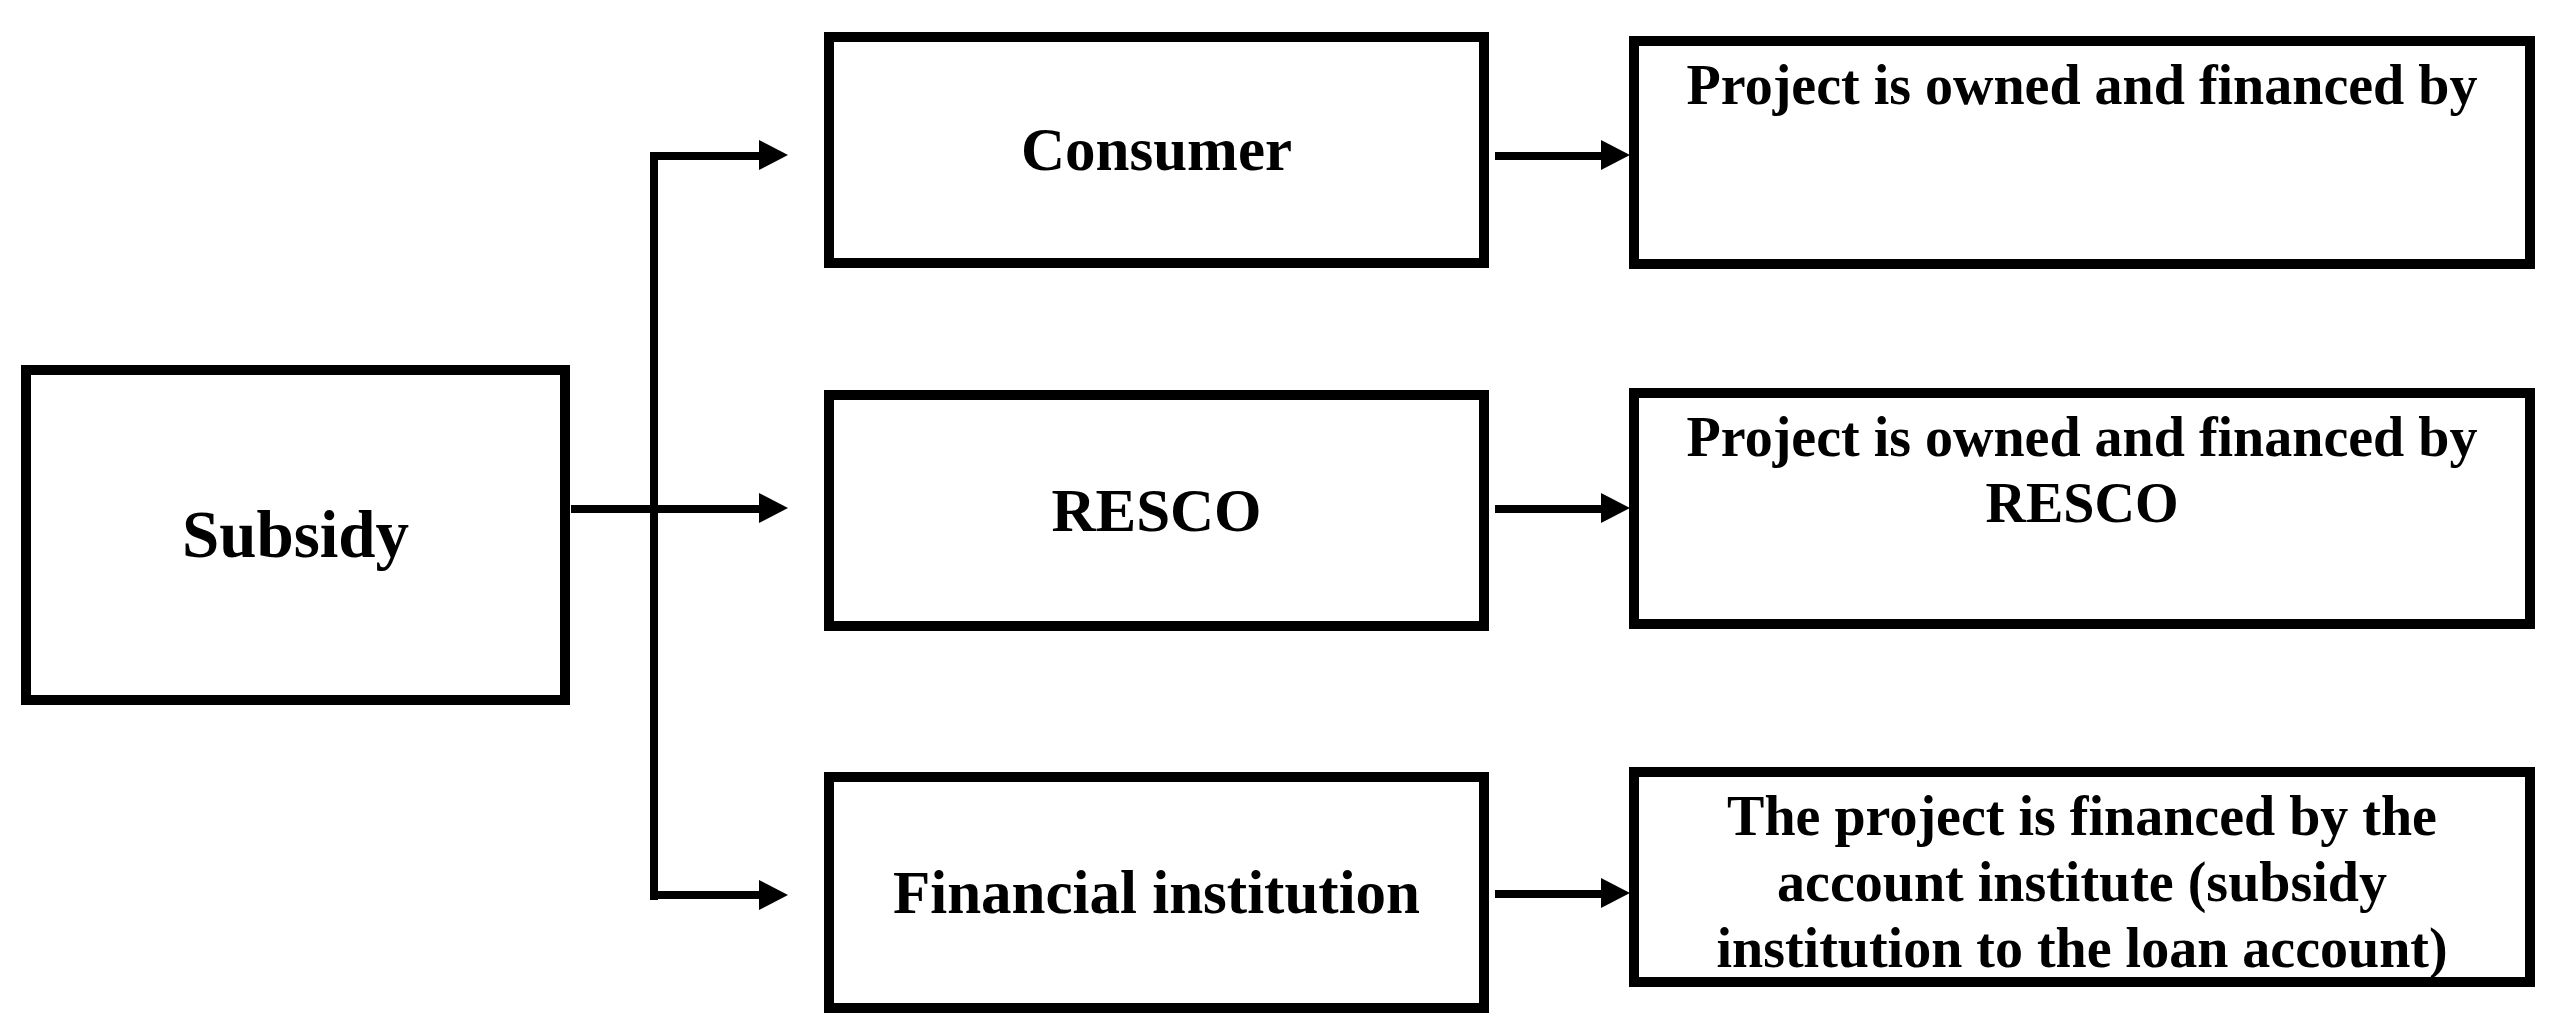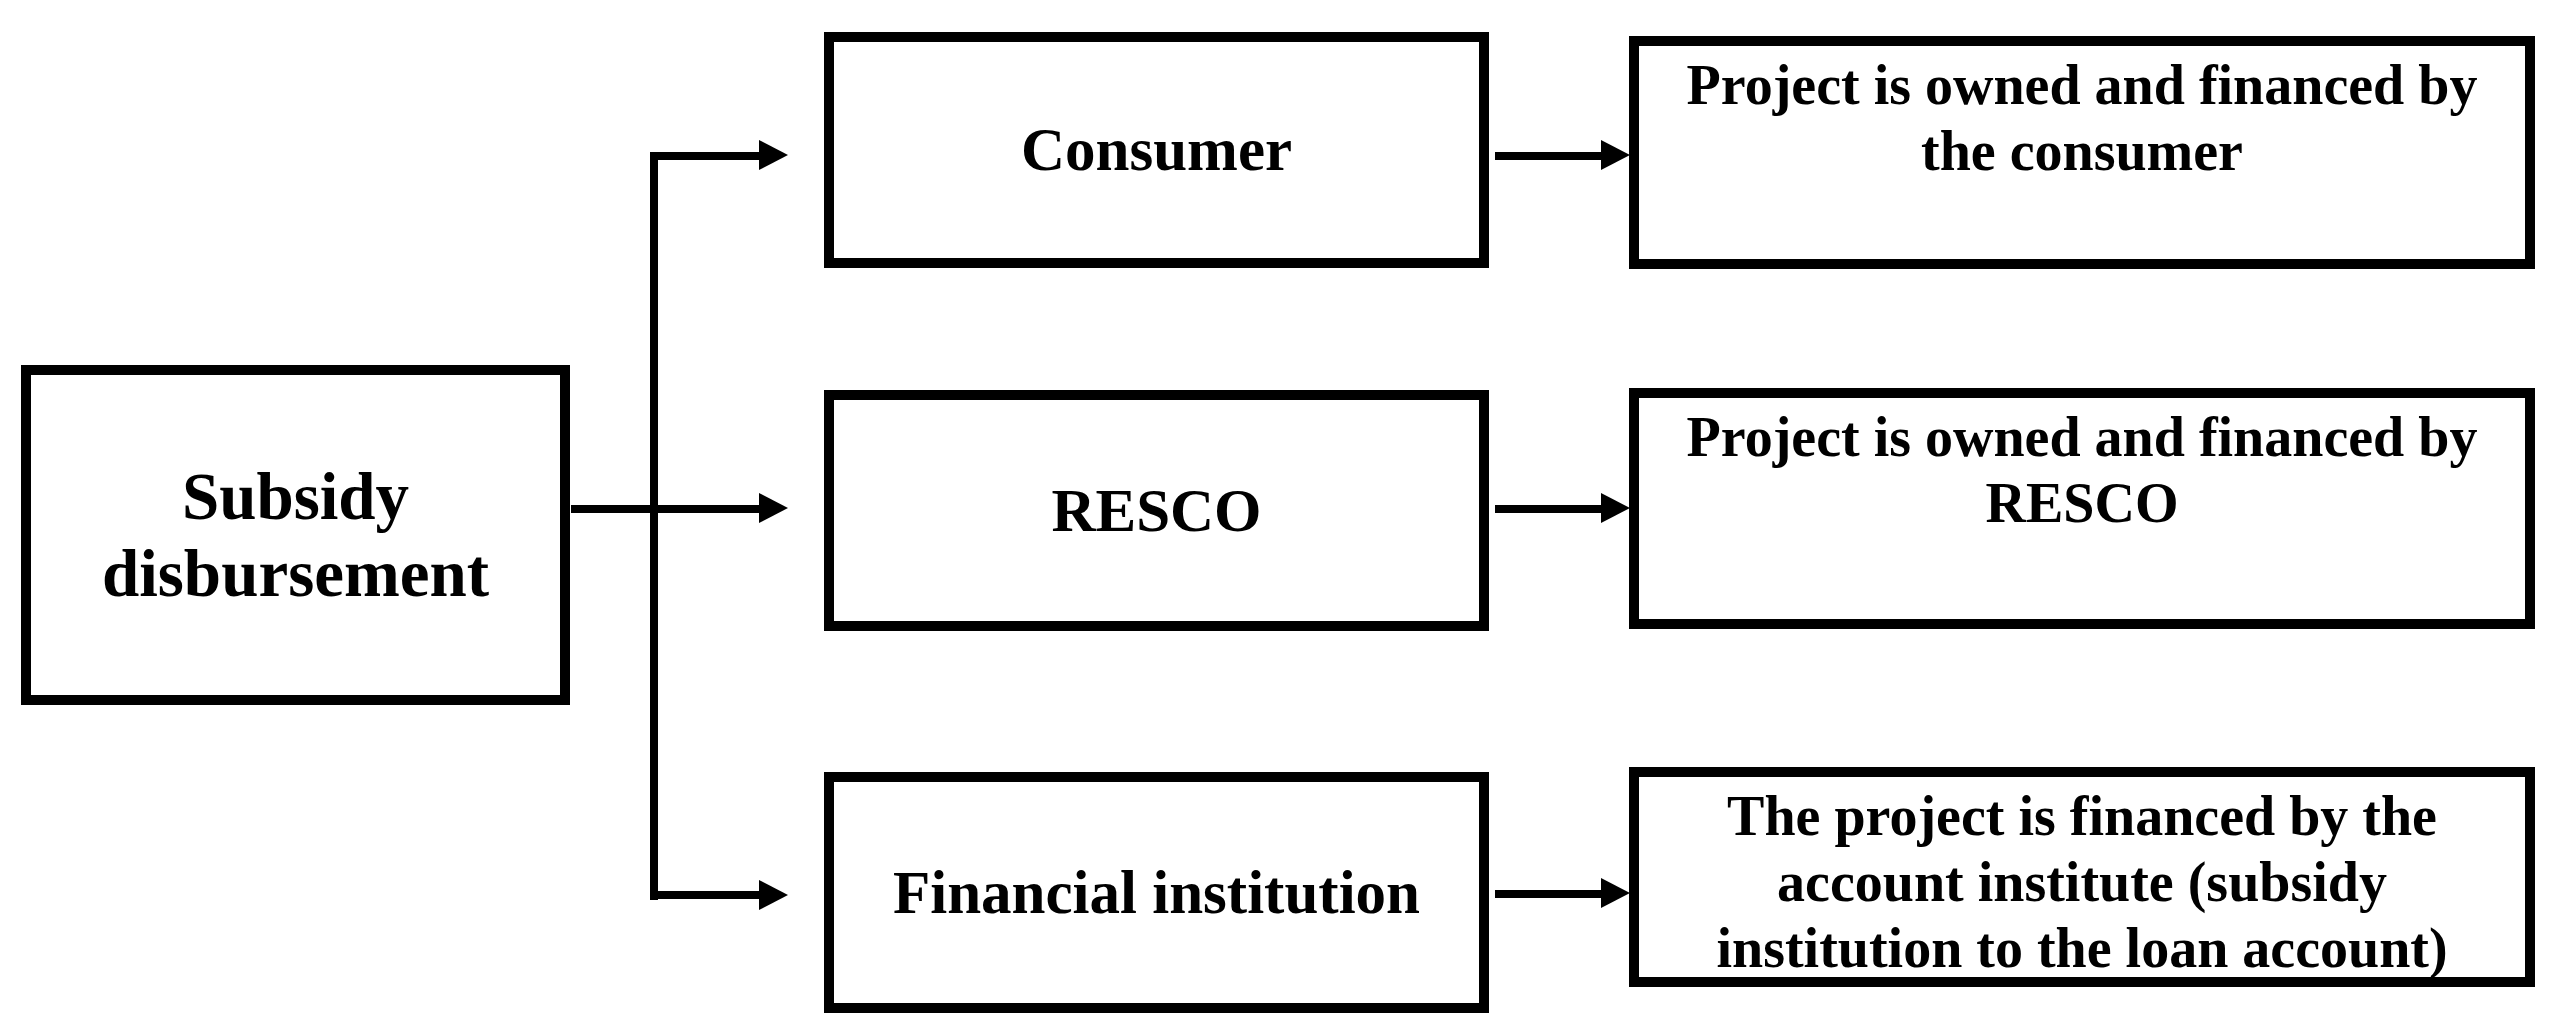--- a/index.html
+++ b/index.html
@@ -58,36 +58,34 @@
     border-left: 29px solid var(--fg);
   }
 </style>
 </head>
 <body>
 
 <div class="canvas">
 
   <div class="box root-box">
     <div>Subsidy</div>
-    <div>disbursement</div>
   </div>
 
   <div class="box node-box node-consumer">
     <div>Consumer</div>
   </div>
   <div class="box node-box node-resco">
     <div>RESCO</div>
   </div>
   <div class="box node-box node-fi">
     <div>Financial institution</div>
   </div>
 
   <div class="box outcome-box outcome-1">
     <div>Project is owned and financed by</div>
-    <div>the consumer</div>
   </div>
   <div class="box outcome-box outcome-2">
     <div>Project is owned and financed by</div>
     <div>RESCO</div>
   </div>
   <div class="box outcome-box outcome-3">
     <div>The project is financed by the</div>
     <div>account institute (subsidy</div>
     <div>institution to the loan account)</div>
   </div>

